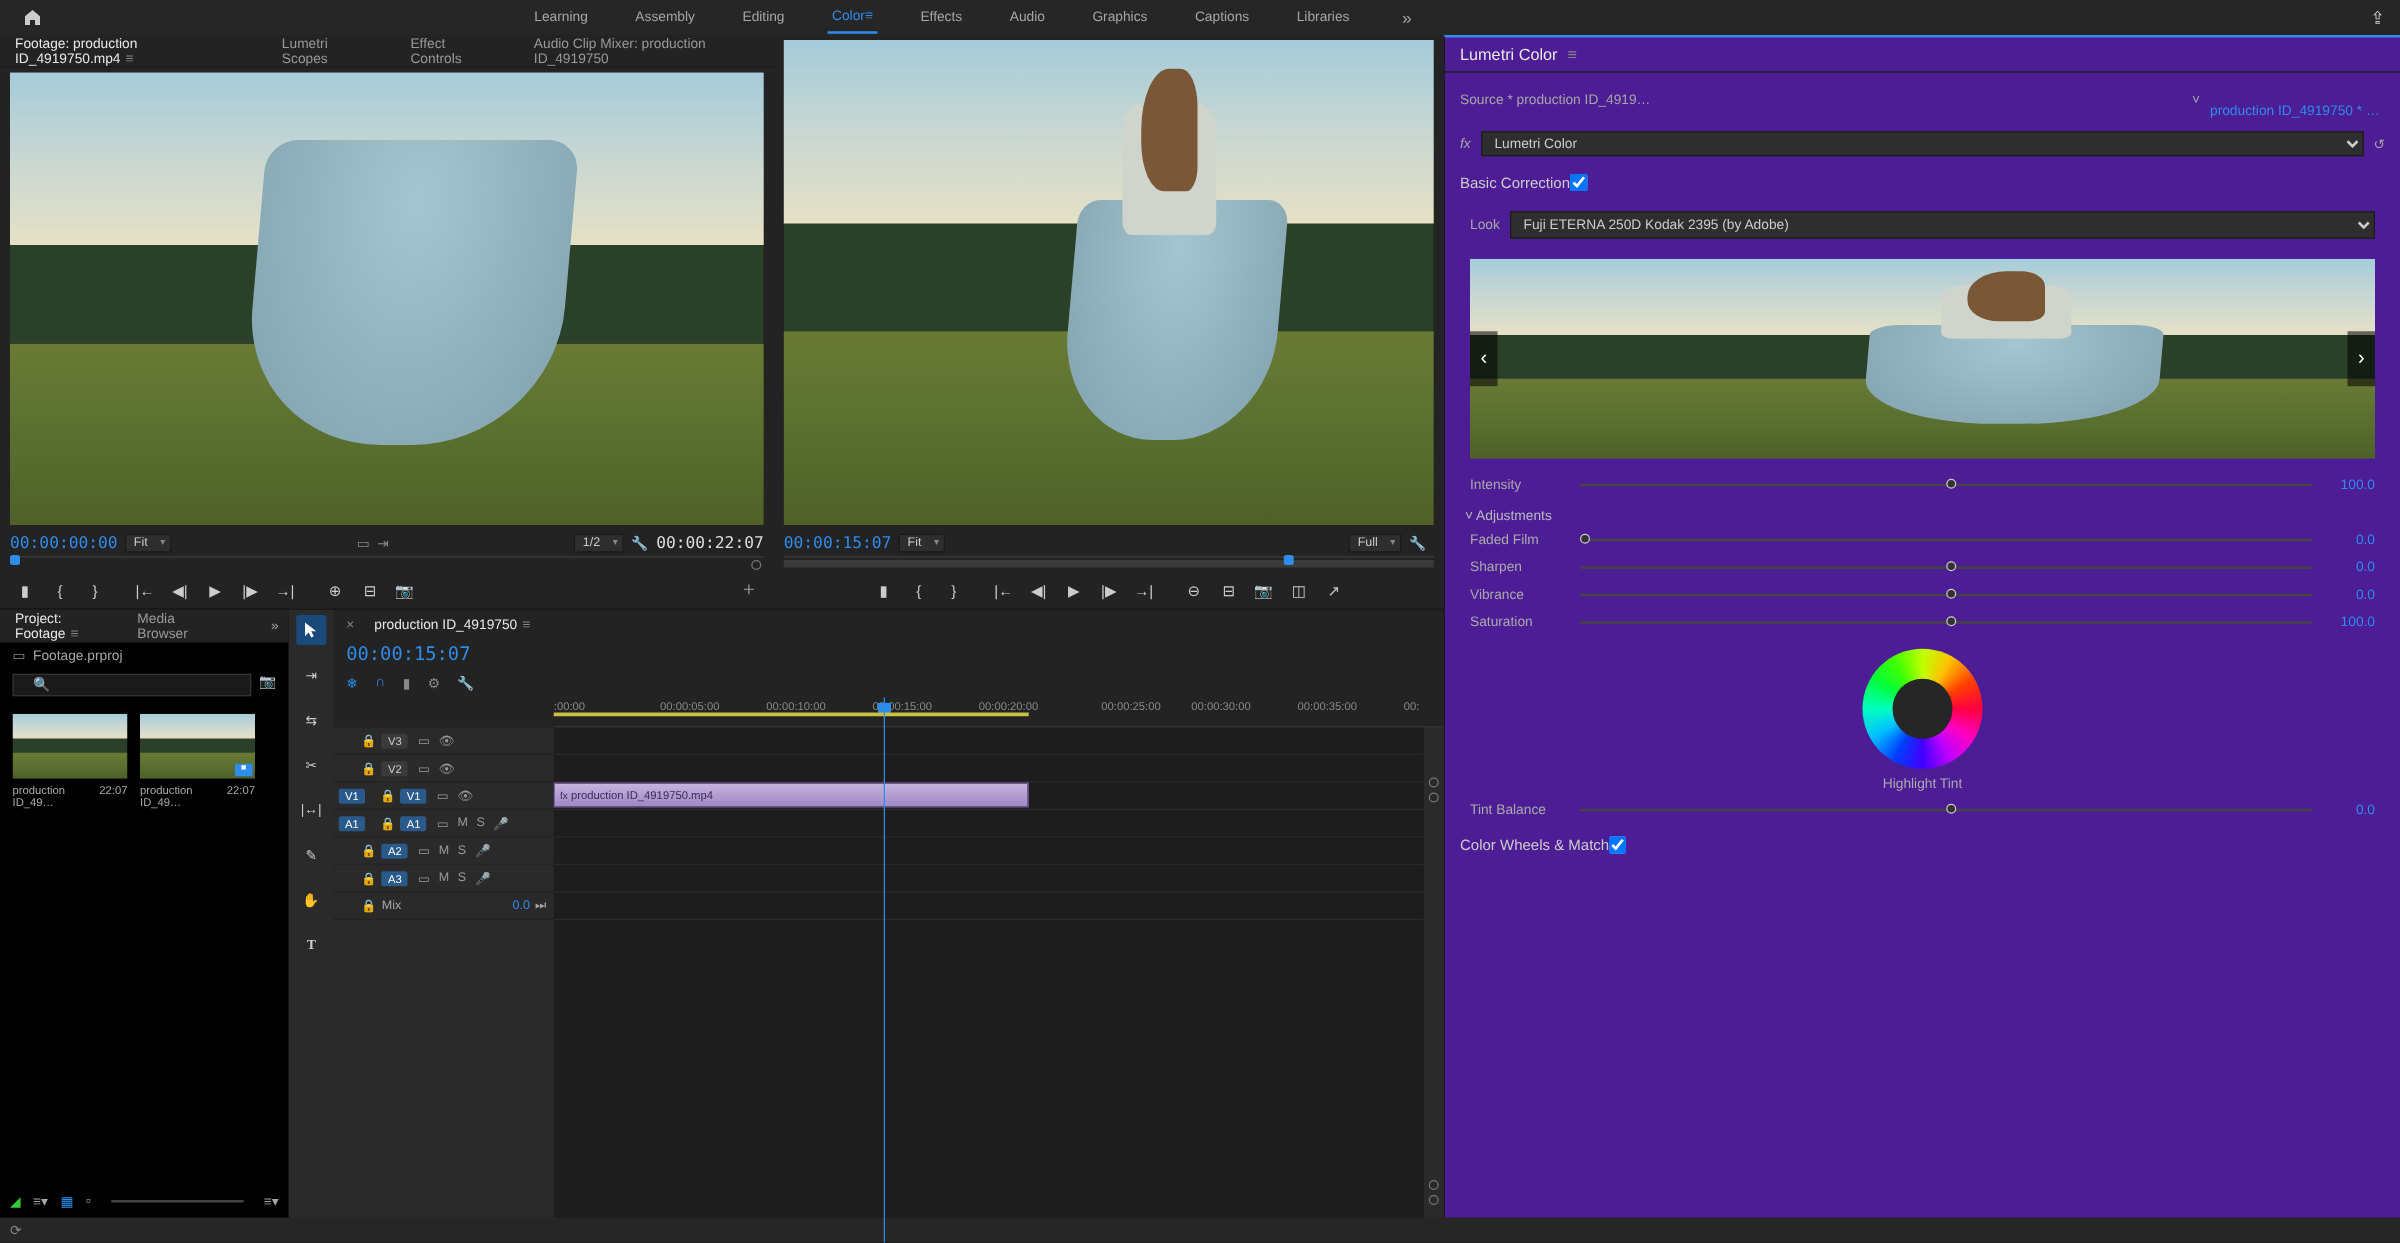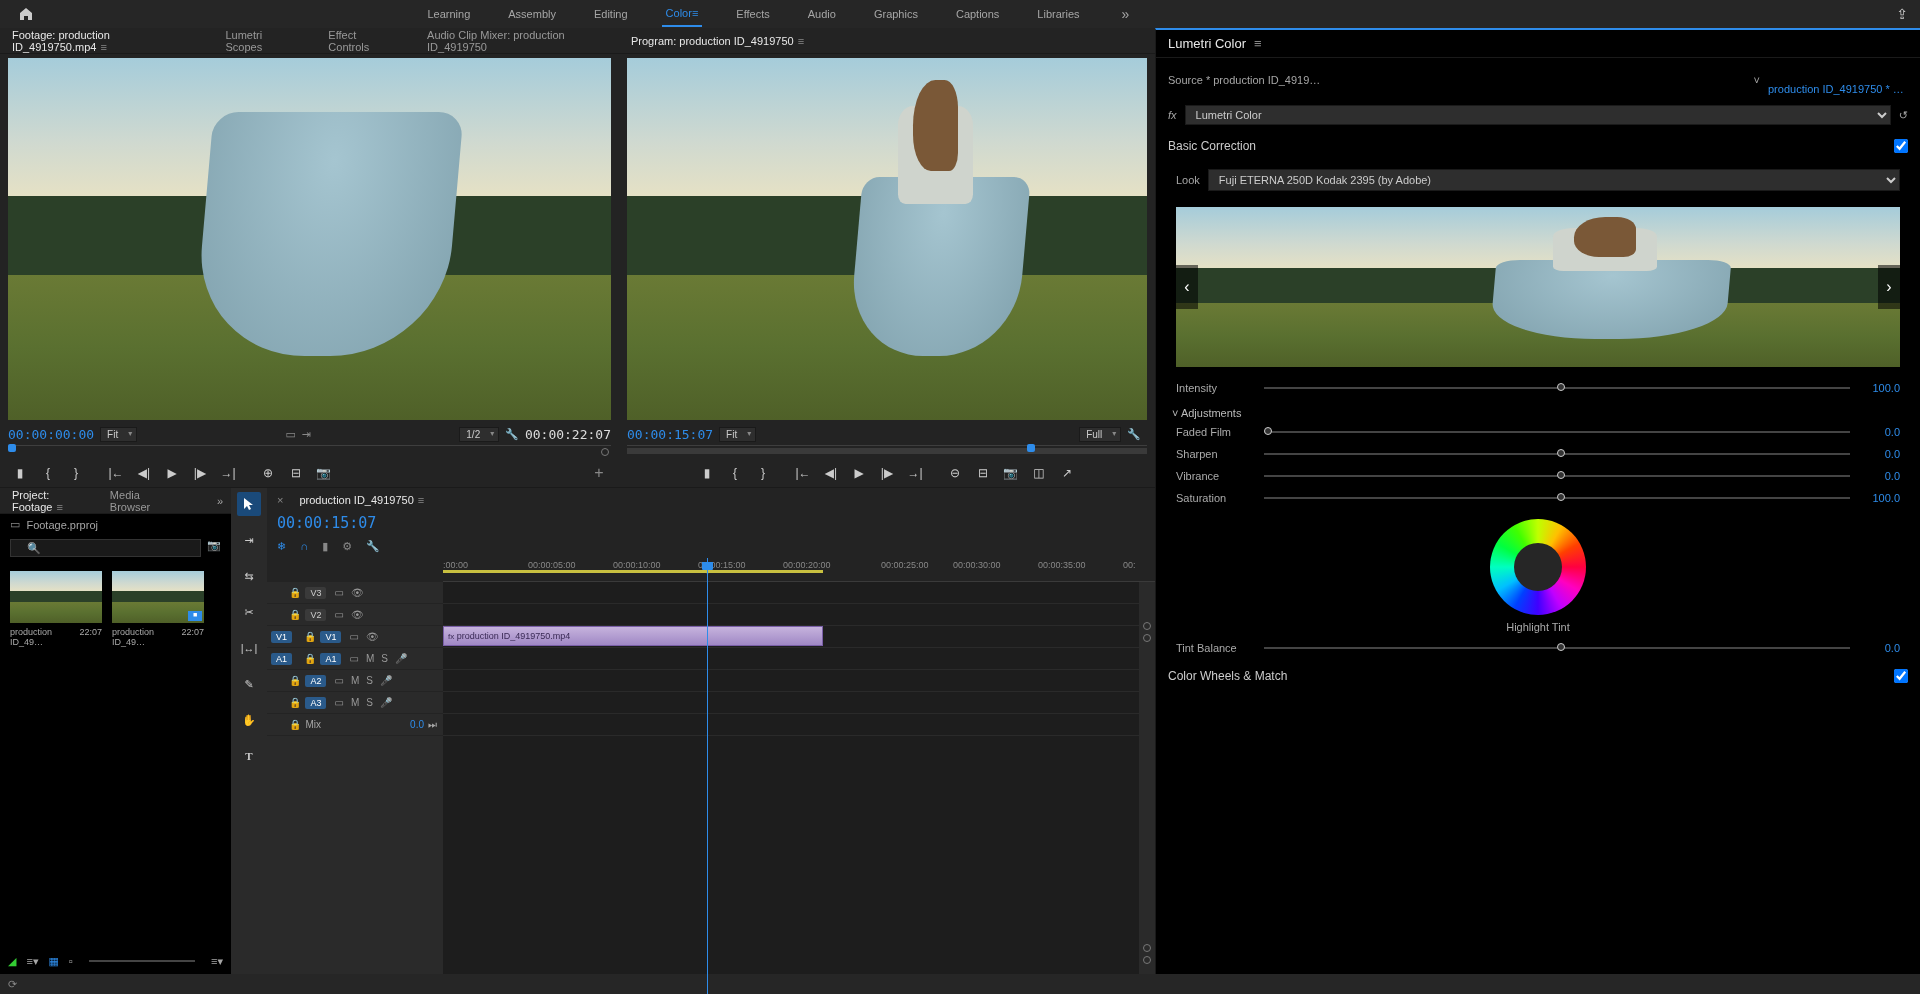--- a/index.html
+++ b/index.html
@@ -38,27 +38,27 @@
 .timecode.white { color: #ddd; }
 .combo { background: #2e2e2e; border: 1px solid #1a1a1a; padding: 1px 18px 1px 6px; color: #ccc; position: relative; cursor: pointer; font-size: 10px; }
 .combo::after { content: "▾"; position: absolute; right: 4px; font-size: 8px; color: #888; }
 .scrub-bar { height: 14px; background: #232323; margin: 0 8px; position: relative; border-top: 1px solid #3e3e3e; }
 .scrub-marker { position: absolute; top: -2px; width: 8px; height: 8px; background: #2e8cea; border-radius: 2px; }
 .transport { height: 28px; display: flex; align-items: center; justify-content: center; gap: 8px; padding: 2px 10px; }
 .tbtn { width: 20px; height: 20px; display: flex; align-items: center; justify-content: center; color: #ccc; cursor: pointer; font-size: 12px; }
 .tbtn-group { display: flex; gap: 8px; }
 
 
-.lumetri-panel { grid-row: 1 / 3; background: #000000; border-left: 1px solid #1a1a1a; display: flex; flex-direction: column; overflow-y: auto; border-top: 2px solid #2e8cea; }
+.lumetri-panel { grid-row: 1 / 3; background: #4c1d95; border-left: 1px solid #1a1a1a; display: flex; flex-direction: column; overflow-y: auto; border-top: 2px solid #2e8cea; }
 .lumetri-header { height: 28px; display: flex; align-items: center; padding: 0 12px; color: #e8e8e8; font-size: 13px; border-bottom: 1px solid #1a1a1a; }
 .lumetri-breadcrumb { padding: 6px 12px; display: flex; align-items: center; gap: 8px; font-size: 11px; }
 .lumetri-breadcrumb .clip { color: #2e8cea; }
 .lumetri-fx { display: flex; align-items: center; padding: 4px 12px; gap: 8px; }
 .lumetri-fx select { flex: 1; background: #2e2e2e; border: 1px solid #1a1a1a; color: #ccc; padding: 2px 6px; font-size: 11px; }
-.lumetri-section-hdr { padding: 10px 12px; display: flex; align-items: center; justify-content: space-between; color: #ccc; cursor: pointer; font-size: 12px; }
+.lumetri-section-hdr { padding: 10px 12px; display: flex; align-items: center; justify-content: flex-start; color: #ccc; cursor: pointer; font-size: 12px; }
 .lumetri-section-hdr input[type="checkbox"] { width: 14px; height: 14px; }
 .lumetri-sub { padding: 6px 20px; }
 .look-row { display: flex; align-items: center; gap: 8px; }
 .look-sel { flex: 1; background: #2e2e2e; border: 1px solid #1a1a1a; color: #ccc; padding: 3px 6px; font-size: 11px; }
 .preview-look { margin: 10px 20px; position: relative; }
 .preview-look .thumb { height: 160px; position: relative; overflow: hidden; }
 .preview-look .nav-btn { position: absolute; top: 50%; transform: translateY(-50%); width: 22px; height: 44px; background: rgba(0,0,0,0.55); color: #fff; display: flex; align-items: center; justify-content: center; cursor: pointer; font-size: 16px; }
 .preview-look .nav-btn.left { left: 0; }
 .preview-look .nav-btn.right { right: 0; }
 .slider-row { display: flex; align-items: center; padding: 5px 20px; gap: 10px; font-size: 11px; }
@@ -192,23 +192,20 @@
         <div class="tbtn">⊕</div>
         <div class="tbtn">⊟</div>
         <div class="tbtn">📷</div>
       </div>
       <div class="spacer"></div>
       <div class="tbtn" style="color:#888;font-size:16px;">+</div>
     </div>
   </div>
 
   <div class="video-panel" style="grid-column:2;grid-row:1;">
-    <div class="panel-tabs">
-      <div class="panel-tab active"><span>Program: production ID_4919750</span><span class="menu-eq">≡</span></div>
-    </div>
     <div class="video-area">
       <div class="sky-grad"></div>
         <div class="trees"></div>
         <div class="grass"></div>
       <div class="figure">
           <div class="skirt"></div>
           <div class="torso"></div>
           <div class="hair"></div>
         </div>
     </div>

